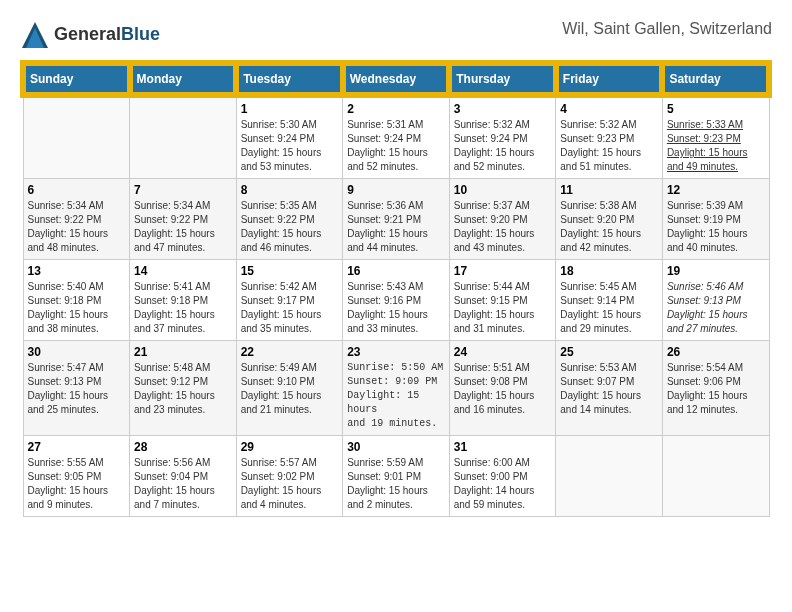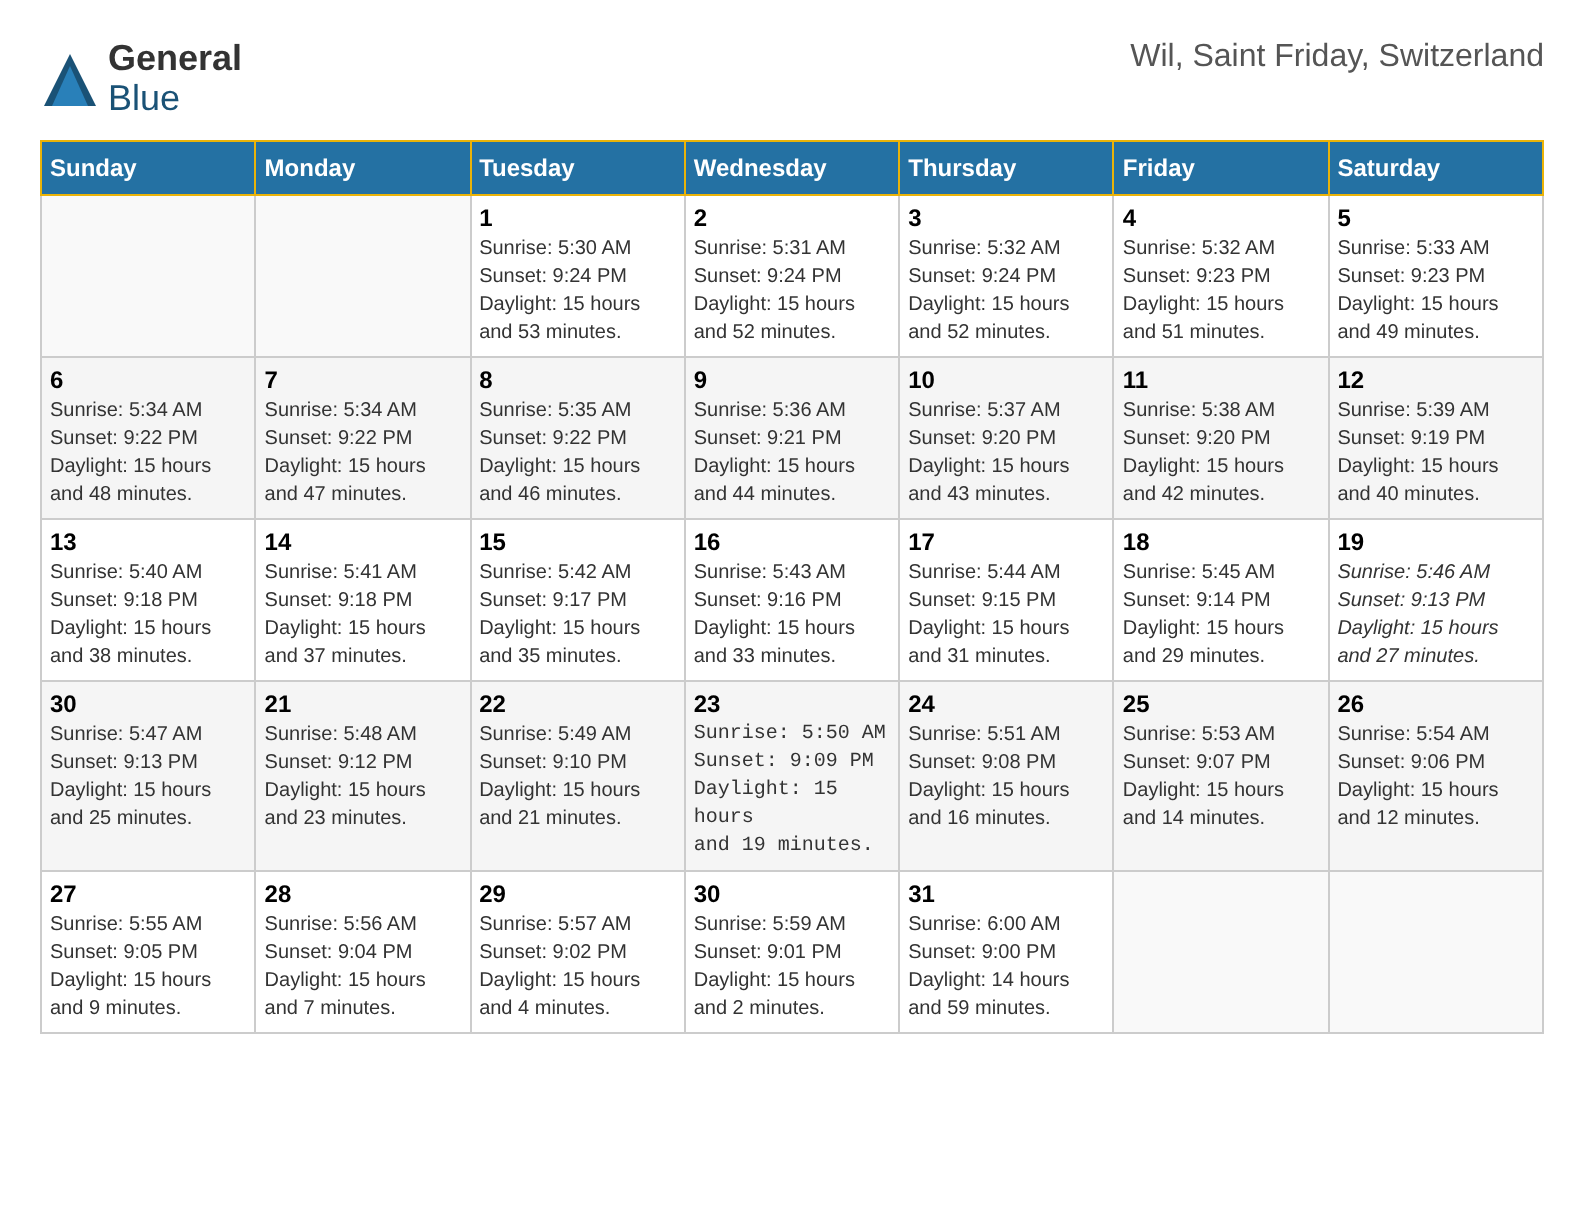--- a/index.html
+++ b/index.html
@@ -15,31 +15,30 @@
       justify-content: space-between;
       align-items: flex-start;
       margin-bottom: 10px;
     }
     .logo {
       display: flex;
       align-items: center;
     }
     .logo-text {
       display: flex;
-      flex-direction: column;
       line-height: 1.1;
     }
     .logo-general {
       font-size: 18px;
       font-weight: bold;
       color: #333;
     }
     .logo-blue {
       font-size: 18px;
-      font-weight: normal;
+      font-weight: bold;
       color: #1a5276;
     }
     .logo-icon {
       width: 30px;
       height: 30px;
       margin-right: 4px;
     }
     .title-block {
       text-align: right;
     }
@@ -57,21 +56,21 @@
       border-collapse: collapse;
       font-size: 11px;
     }
     thead tr th {
       background-color: #2471a3;
       color: #fff;
       padding: 6px 4px;
       text-align: left;
       font-size: 12px;
       font-weight: bold;
-      border: 1px solid #eab308;
+      border: 6px solid #eab308;
     }
     tbody tr td {
       border: 1px solid #ccc;
       vertical-align: top;
       padding: 4px;
       width: calc(100% / 7);
       height: 80px;
       background: #fff;
     }
     tbody tr:nth-child(even) td {
@@ -100,21 +99,21 @@
     <svg class="logo-icon" viewBox="0 0 30 30">
       <polygon points="15,2 28,28 2,28" fill="#1a5276"></polygon>
       <polygon points="15,8 24,28 6,28" fill="#2980b9"></polygon>
     </svg>
     <div class="logo-text">
       <span class="logo-general">General</span>
       <span class="logo-blue">Blue</span>
     </div>
   </div>
   <div class="title-block">
-    <div class="location">Wil, Saint Friday, Switzerland</div>
+    <div class="location">Wil, Saint Gallen, Switzerland</div>
   </div>
 </div>
 
 <table>
   <thead>
     <tr>
     <th>Sunday</th>
         <th>Monday</th>
         <th>Tuesday</th>
         <th>Wednesday</th>
@@ -150,21 +149,21 @@
         </td>
         <td>
           <span class="day-num">4</span>
           <div class="day-info" style="white-space: pre-line;">Sunrise: 5:32 AM
 Sunset: 9:23 PM
 Daylight: 15 hours
 and 51 minutes.</div>
         </td>
         <td>
           <span class="day-num">5</span>
-          <div class="day-info" style="white-space: pre-line;">Sunrise: 5:33 AM
+          <div class="day-info" style="white-space: pre-line; text-decoration: underline;">Sunrise: 5:33 AM
 Sunset: 9:23 PM
 Daylight: 15 hours
 and 49 minutes.</div>
         </td>
       </tr>
       <tr>
         <td>
           <span class="day-num">6</span>
           <div class="day-info" style="white-space: pre-line;">Sunrise: 5:34 AM
 Sunset: 9:22 PM

